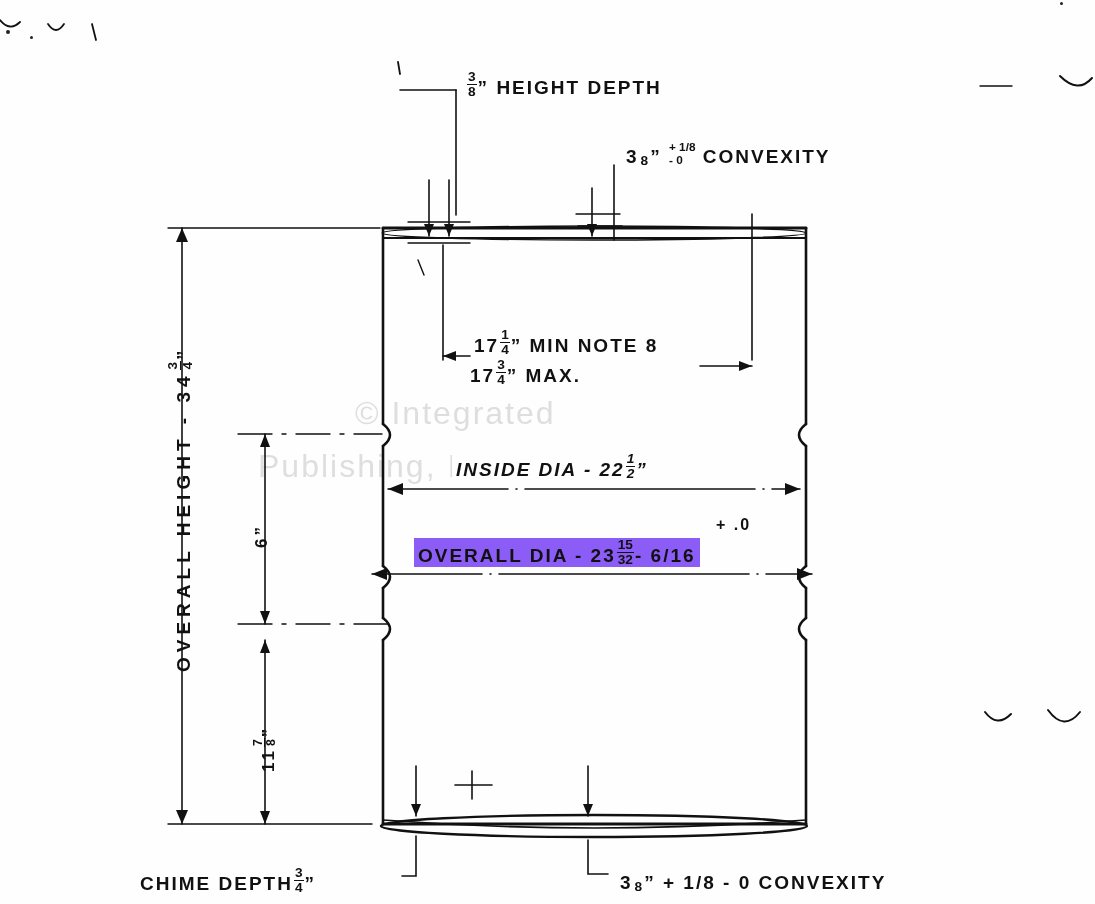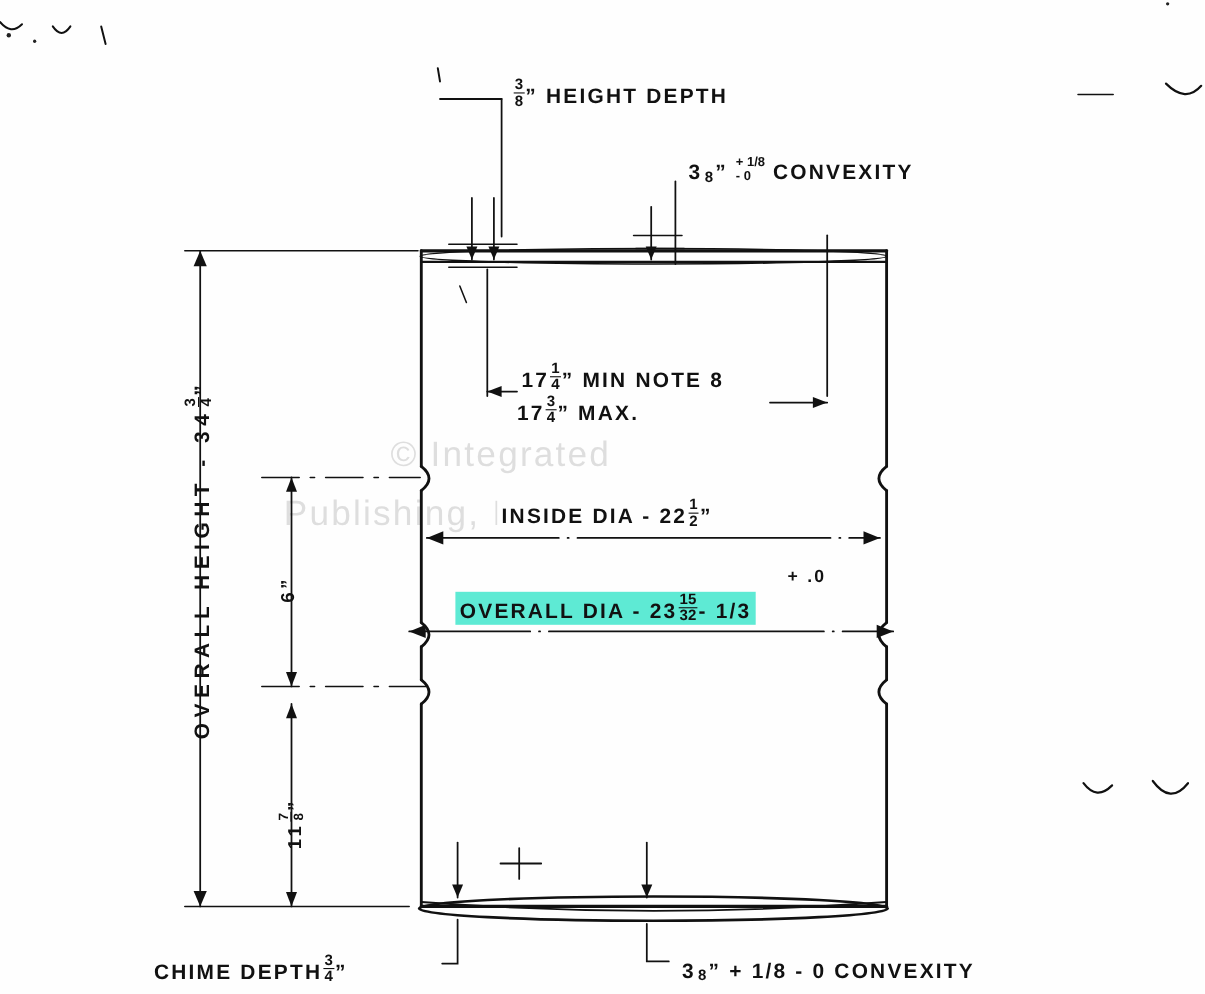--- a/index.html
+++ b/index.html
@@ -192,26 +192,26 @@
   <div class="ink lbl" style="left:474px; top:328px;">
     <span>17</span><span class="frac"><span class="num">1</span><span class="den">4</span></span><span>”</span>
     <span>MIN  NOTE 8</span>
   </div>
 
   <div class="ink lbl" style="left:470px; top:358px;">
     <span>17</span><span class="frac"><span class="num">3</span><span class="den">4</span></span><span>”</span>
     <span>MAX.</span>
   </div>
 
-  <div class="ink lbl" style="left:452px; top:452px; background:#fefefe; padding:0 4px;">
+  <div class="ink lbl" style="left:452px; top:452px; background:#fefefe; padding:0 4px;font-style:italic;">
     <span>INSIDE DIA - 22</span><span class="frac"><span class="num">1</span><span class="den">2</span></span><span>”</span>
   </div>
 
-  <div class="ink lbl" style="left:414px; top:538px; background:#5eead4; padding:0 4px;">
-    <span>OVERALL DIA - 23</span><span class="frac"><span class="num">15</span><span class="den">32</span></span><span>- 1/3</span>
+  <div class="ink lbl" style="left:414px; top:538px; background:#8b5cf6; padding:0 4px;">
+    <span>OVERALL DIA - 23</span><span class="frac"><span class="num">15</span><span class="den">32</span></span><span>- 6/16</span>
   </div>
   <div class="ink lbl-sm" style="left:716px; top:516px;">+ .0</div>
 
   <div class="ink" style="left:166px; top:672px;">
     <div class="vtext">
       <span>OVERALL HEIGHT - 34</span><span class="frac" style="letter-spacing:0;"><span class="num">3</span><span class="den">4</span></span><span>”</span>
     </div>
   </div>
 
   <div class="ink" style="left:252px; top:548px;">

